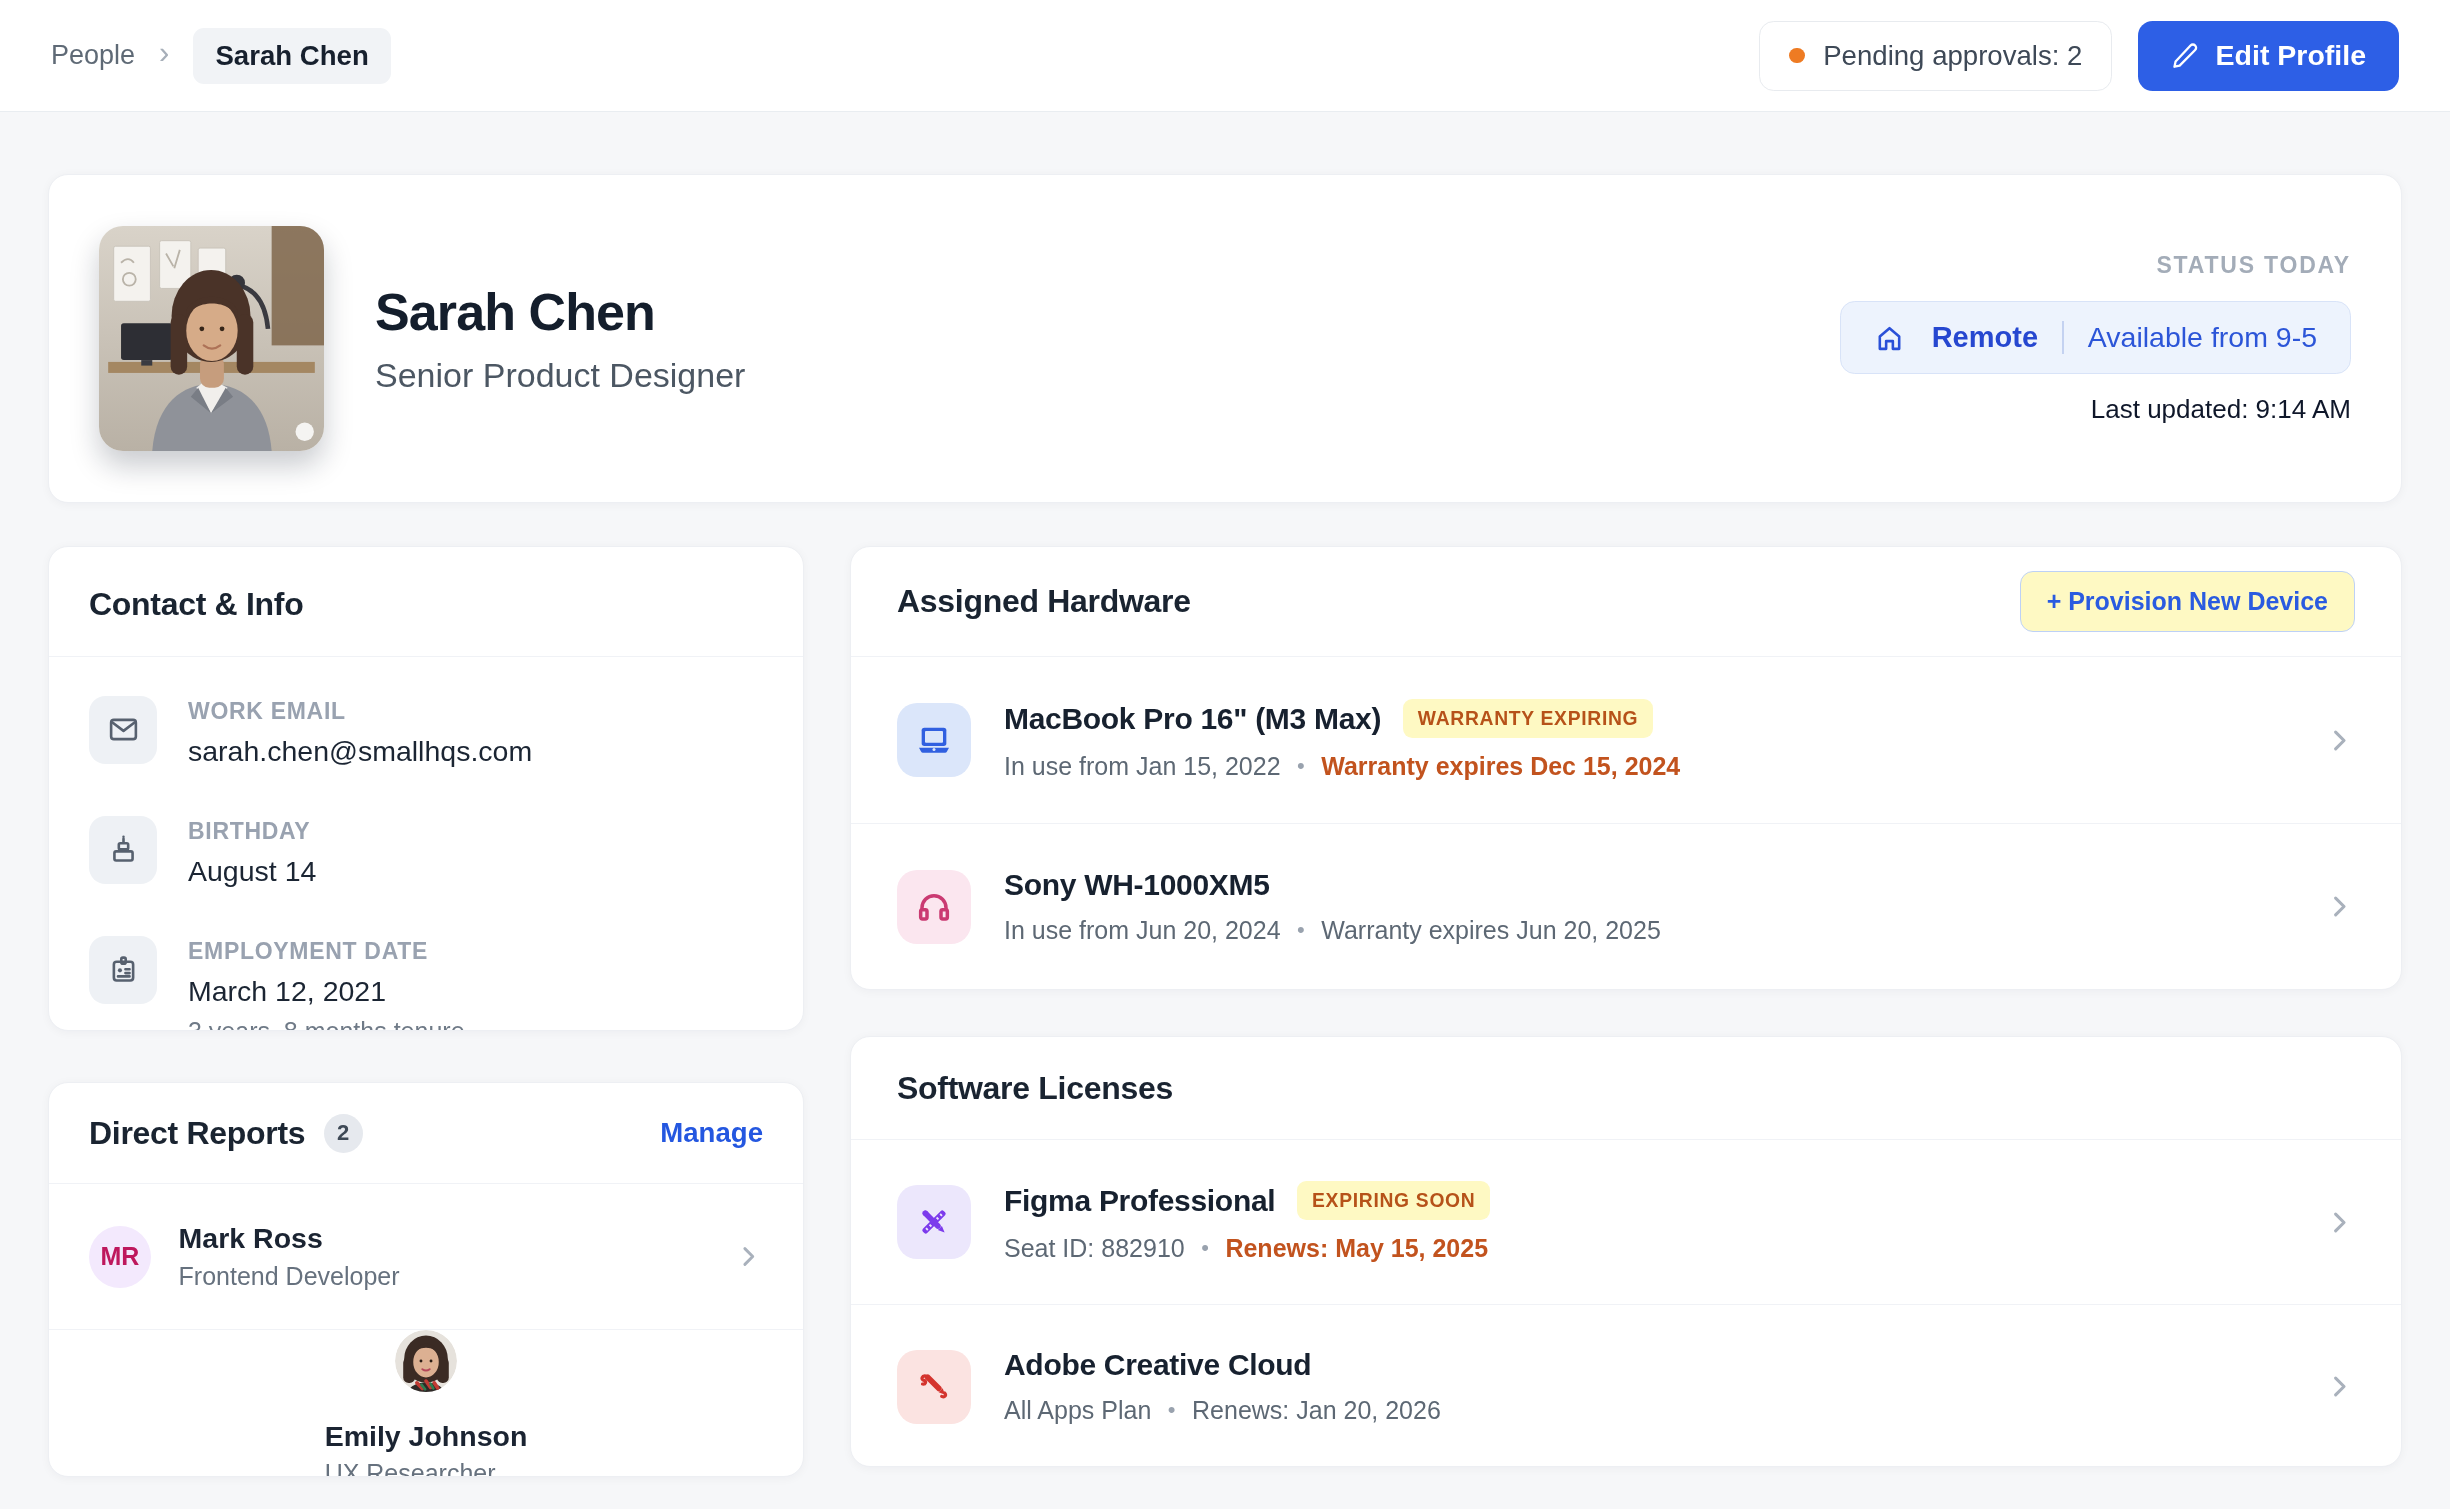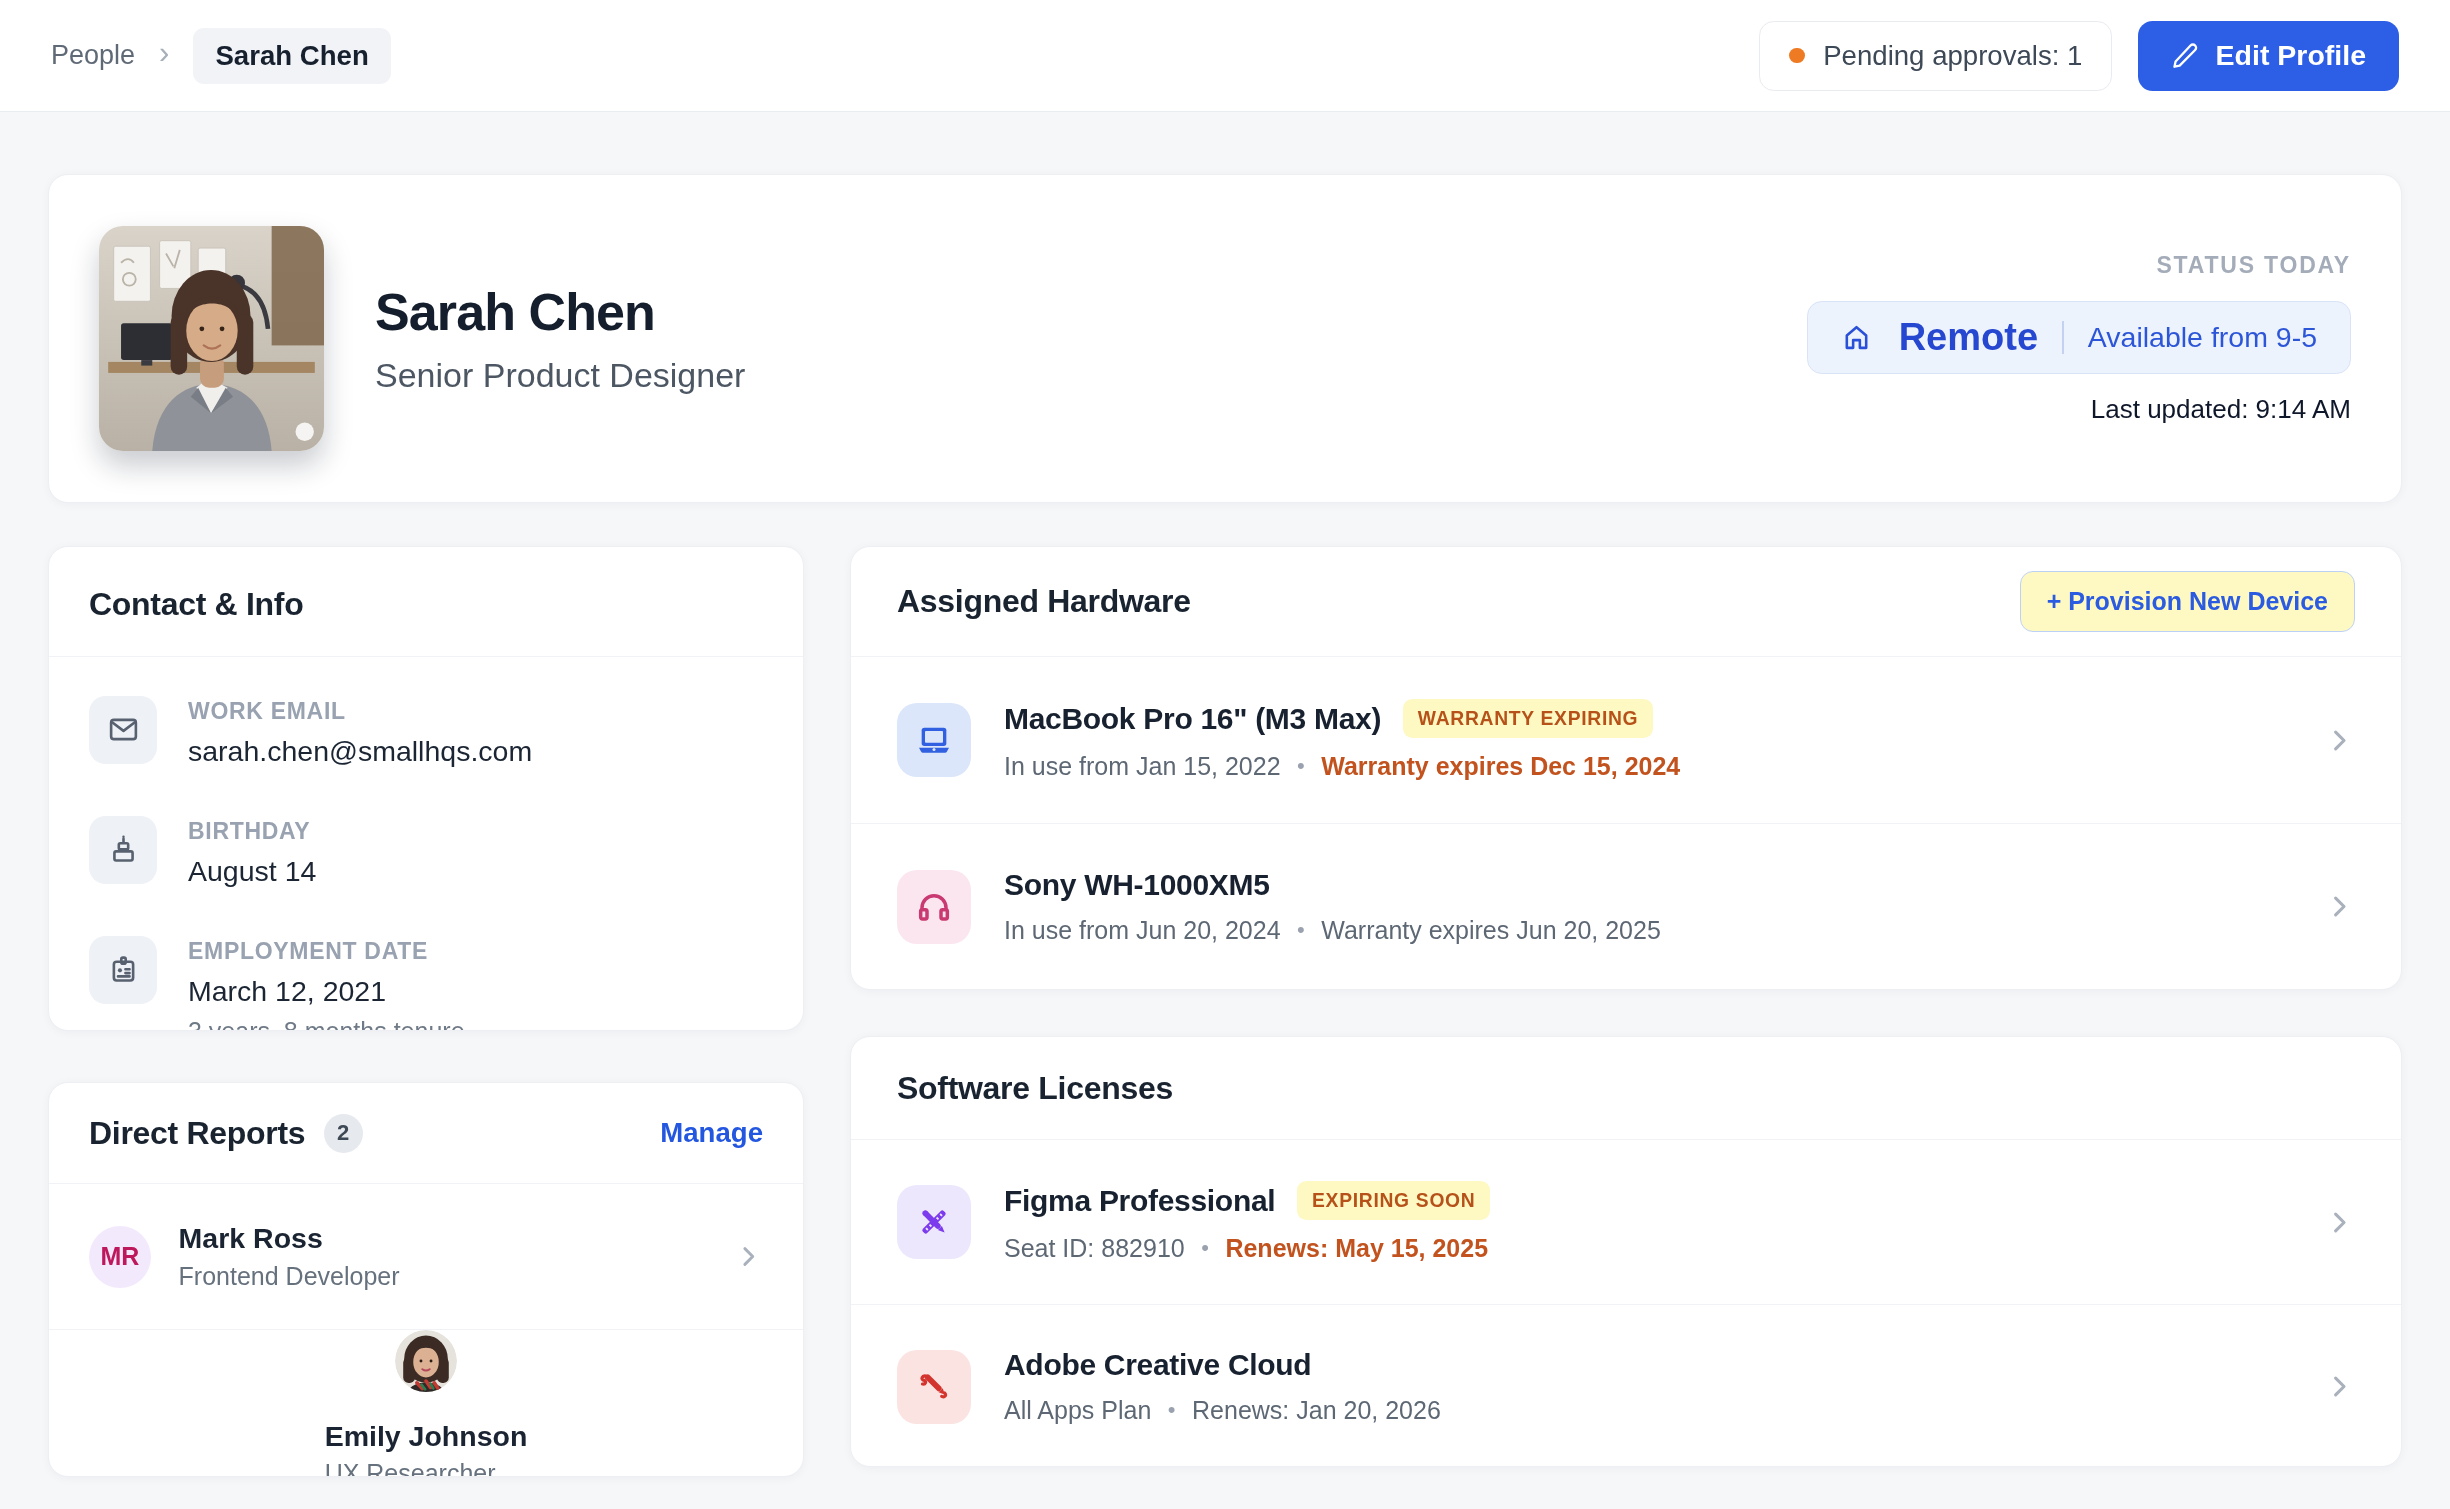--- a/index.html
+++ b/index.html
@@ -47,21 +47,21 @@
   }
   .profile-main { margin-left:51px; }
   .profile-name { font-size:52px; font-weight:800; letter-spacing:-0.9px; color:#141e2c; }
   .profile-title { font-size:34px; color:#4c5763; margin-top:14.7px; }
   .profile-status { margin-left:auto; display:flex; flex-direction:column; align-items:flex-end; }
   .status-heading { font-size:23px; font-weight:700; color:#a3acb8; letter-spacing:1.8px; }
   .status-pill {
     margin-top:22px; height:73px; display:flex; align-items:center; gap:24px; padding:0 33px;
     background:#edf3fd; border:0.9px solid #d8e3f8; border-radius:14.7px; cursor:pointer;
   }
-  .status-mode { display:flex; align-items:center; gap:27px; font-size:38px; font-weight:700; color:#2647d0; }
+  .status-mode { display:flex; align-items:flex-end; gap:27px; font-size:29px; font-weight:700; color:#2647d0; }
   .status-div { width:1.8px; height:33px; background:#c4d2f1; }
   .status-avail { font-size:28.5px; color:#2c55d8; }
   .last-updated { margin-top:20px; font-size:26px; color:#0f172a; }
 
   
   .content { display:flex; gap:46px; padding:43px 48px 0; align-items:flex-start; }
   .col-left { width:756px; flex:none; display:flex; flex-direction:column; gap:51px; }
   .col-right { flex:1; display:flex; flex-direction:column; gap:46px; }
   .card {
     background:#fff; border:0.9px solid #edeff3; border-radius:20px;
@@ -141,21 +141,21 @@
 
 <div class="topbar">
   <div class="breadcrumb">
     <span class="crumb-root">People</span>
     <span class="crumb-sep">›</span>
     <span class="crumb-pill">Sarah Chen</span>
   </div>
   <div class="topbar-right">
     <div class="pending-pill">
       <span class="pending-dot"></span>
-      <span>Pending approvals: 1</span>
+      <span>Pending approvals: 2</span>
     </div>
     <button class="edit-btn">
       <span>
         <svg width="27.6" height="27.6" viewBox="0 0 24 24" fill="none" stroke="#ffffff" stroke-width="2" stroke-linecap="round" stroke-linejoin="round">
           <path d="M17 3a2.8 2.8 0 0 1 4 4L7.5 20.5 3 21.5 4 17 17 3z"></path>
         </svg>
       </span>
       <span>Edit Profile</span>
     </button>
   </div>

